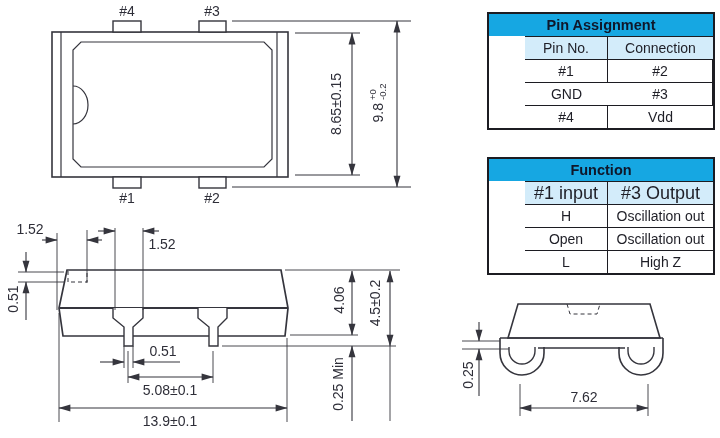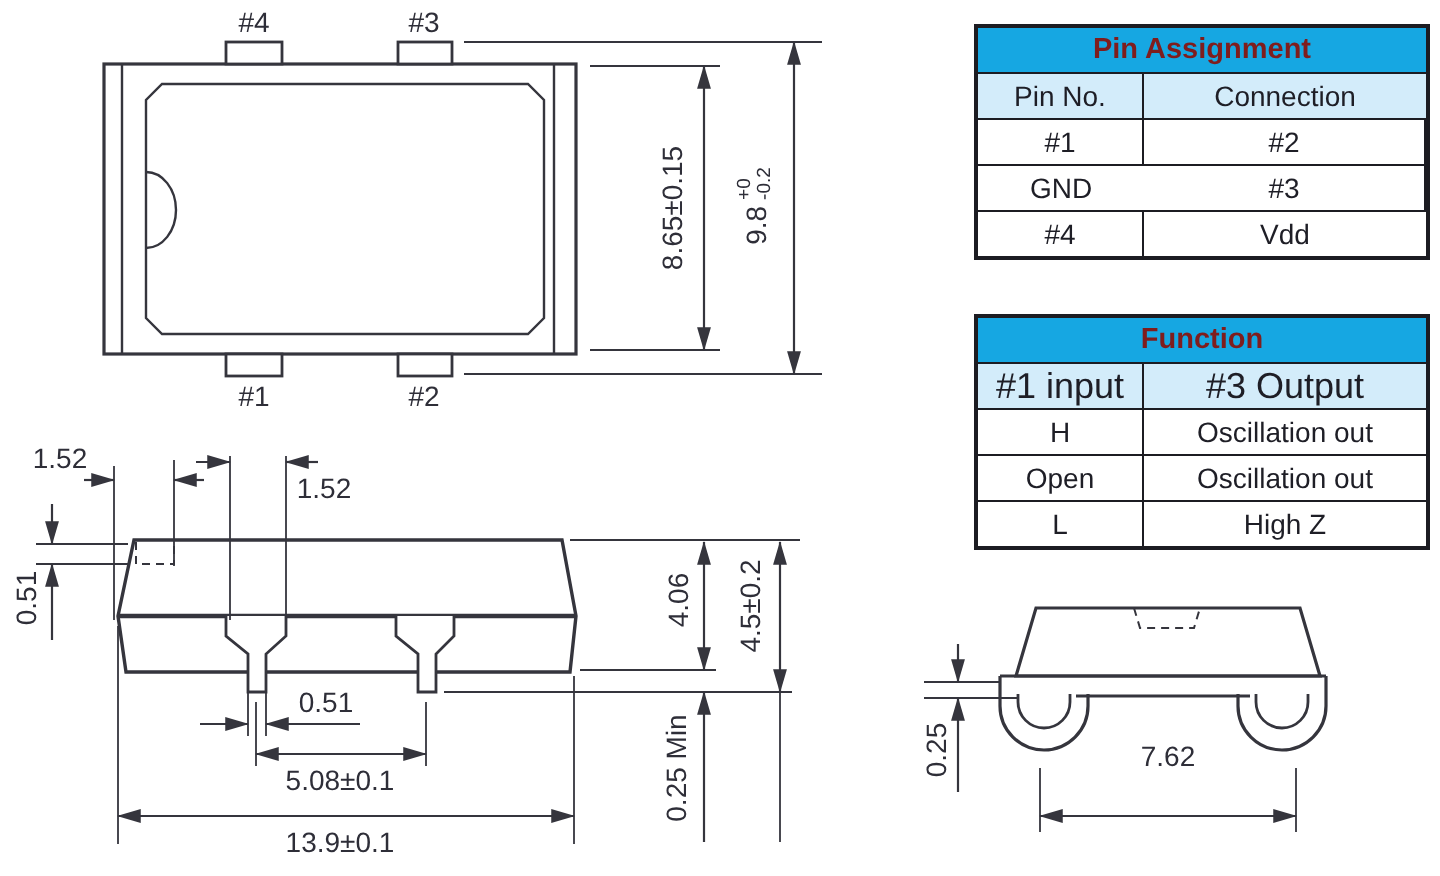--- a/index.html
+++ b/index.html
@@ -11,22 +11,22 @@
   .dim{position:absolute;font-size:14px;color:#2e2e38;white-space:nowrap;
        transform:translate(-50%,-50%);display:flex;align-items:center;gap:3px;}
   .dim.v{transform:translate(-50%,-50%) rotate(-90deg);}
   .tolstack{display:inline-flex;flex-direction:column;font-size:9.5px;line-height:1.05;
             letter-spacing:0;}
 
   
   .tbl{position:absolute;width:224px;border:2px solid #1c1c22;background:#fff;
        color:#1e1e26;font-size:14px;}
   .tbl-title{height:22px;line-height:22px;text-align:center;font-weight:bold;
-             color:#7f1d1d;background:#16a7e2;font-size:14.5px;}
-  .tbl-grid{display:grid;grid-template-columns:83px 1fr;}
+             color:#0f172a;background:#16a7e2;font-size:14.5px;}
+  .tbl-grid{display:grid;grid-template-columns:83px 1fr;margin-left:36px;}
   .cell{height:22px;line-height:22px;text-align:center;border-top:1.5px solid #1c1c22;
         overflow:hidden;}
   .cell.c1{border-right:1.5px solid #1c1c22;}
   .cell.sub{background:#d3ecfa;}
   .cell.sub.long{font-size:18px;}
 </style>
 </head>
 <body>
 
 <div id="stage">
@@ -143,21 +143,21 @@
   <div class="dim" style="left:162px;top:244px">1.52</div>
   <div class="dim v" style="left:13px;top:299px">0.51</div>
   <div class="dim" style="left:163px;top:351px">0.51</div>
   <div class="dim" style="left:170px;top:390px">5.08±0.1</div>
   <div class="dim" style="left:170px;top:421px">13.9±0.1</div>
   <div class="dim v" style="left:339px;top:300px">4.06</div>
   <div class="dim v" style="left:375px;top:303px">4.5±0.2</div>
   <div class="dim v" style="left:338px;top:384px">0.25 Min</div>
 
   <div class="dim v" style="left:468px;top:375px">0.25</div>
-  <div class="dim" style="left:584px;top:378px">7.62</div>
+  <div class="dim" style="left:584px;top:397px">7.62</div>
 
   <div class="tbl" style="left:487px;top:12px">
     <div class="tbl-title">Pin Assignment</div>
     <div class="tbl-grid">
       <div class="cell sub c1">Pin No.</div>
       <div class="cell sub">Connection</div>
       <div class="cell c1">#1</div>
       <div class="cell c1">#2</div>
       <div class="cell">GND</div>
       <div class="cell c1">#3</div>

